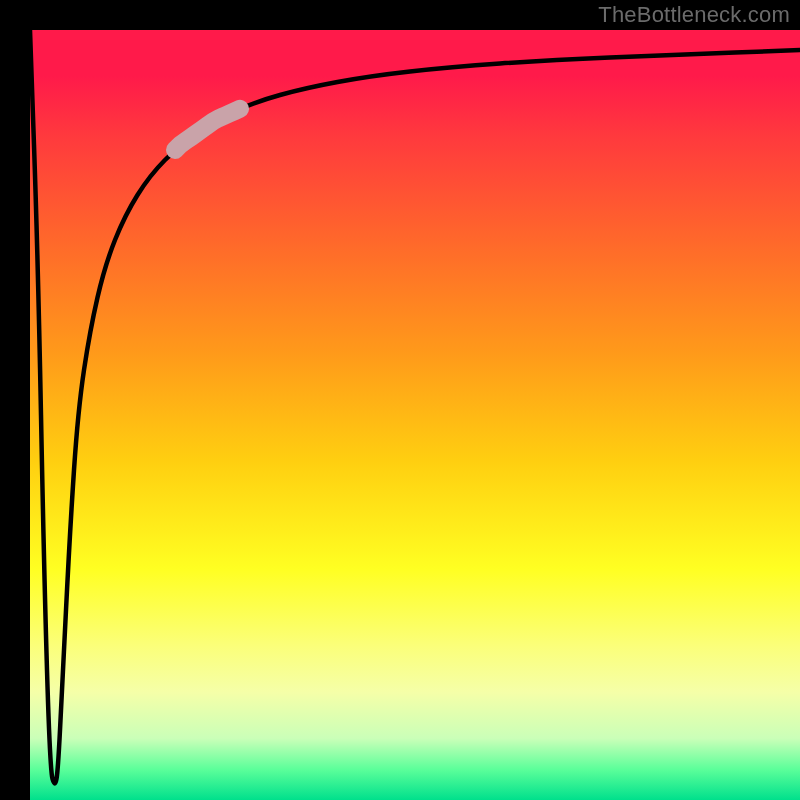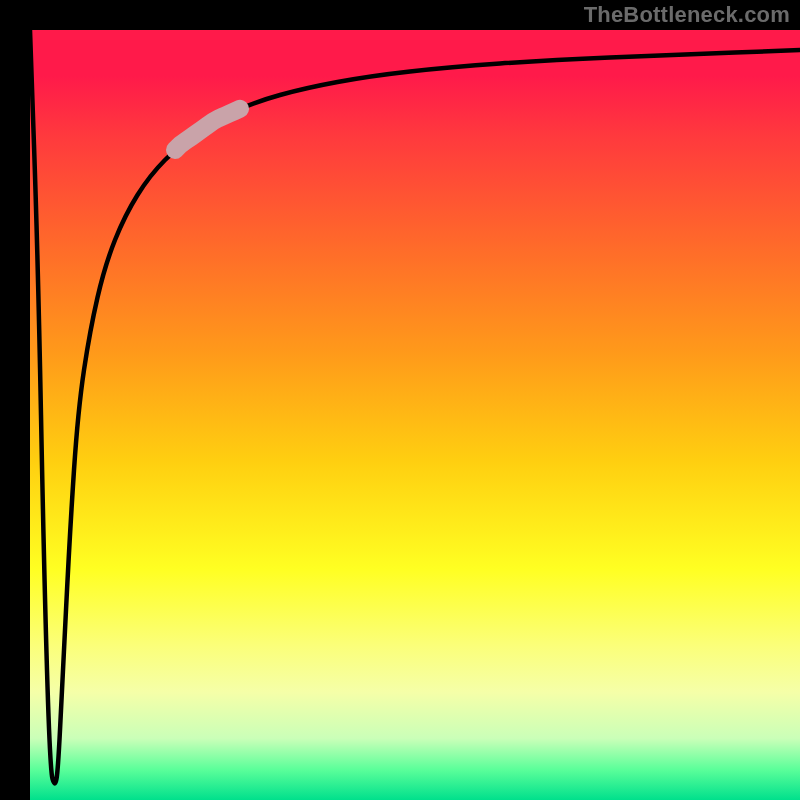--- a/index.html
+++ b/index.html
@@ -11,21 +11,21 @@
     font-family: Arial, Helvetica, sans-serif;
     overflow: hidden;
   }
   .attribution {
     position: absolute;
     top: 2px;
     right: 10px;
     color: #6b6b6b;
     font-size: 22px;
     letter-spacing: 0.2px;
-    font-weight: 700;
+    font-weight: 400;
   }
   .plot-area {
     position: absolute;
     left: 30px;
     top: 30px;
     width: 770px;
     height: 770px;
     overflow: hidden;
   }
   .gradient-bg {

